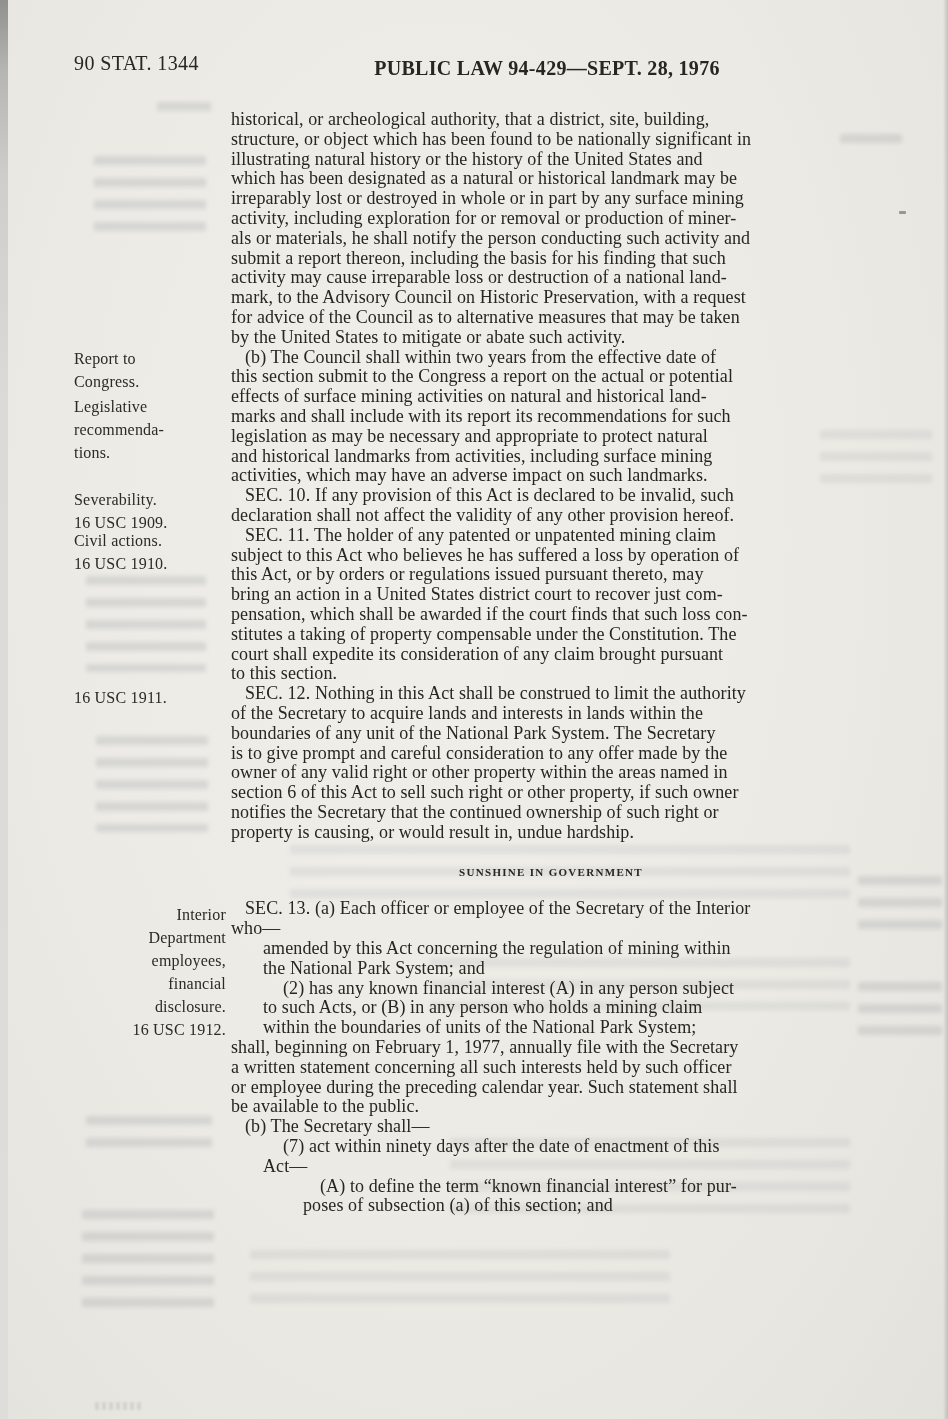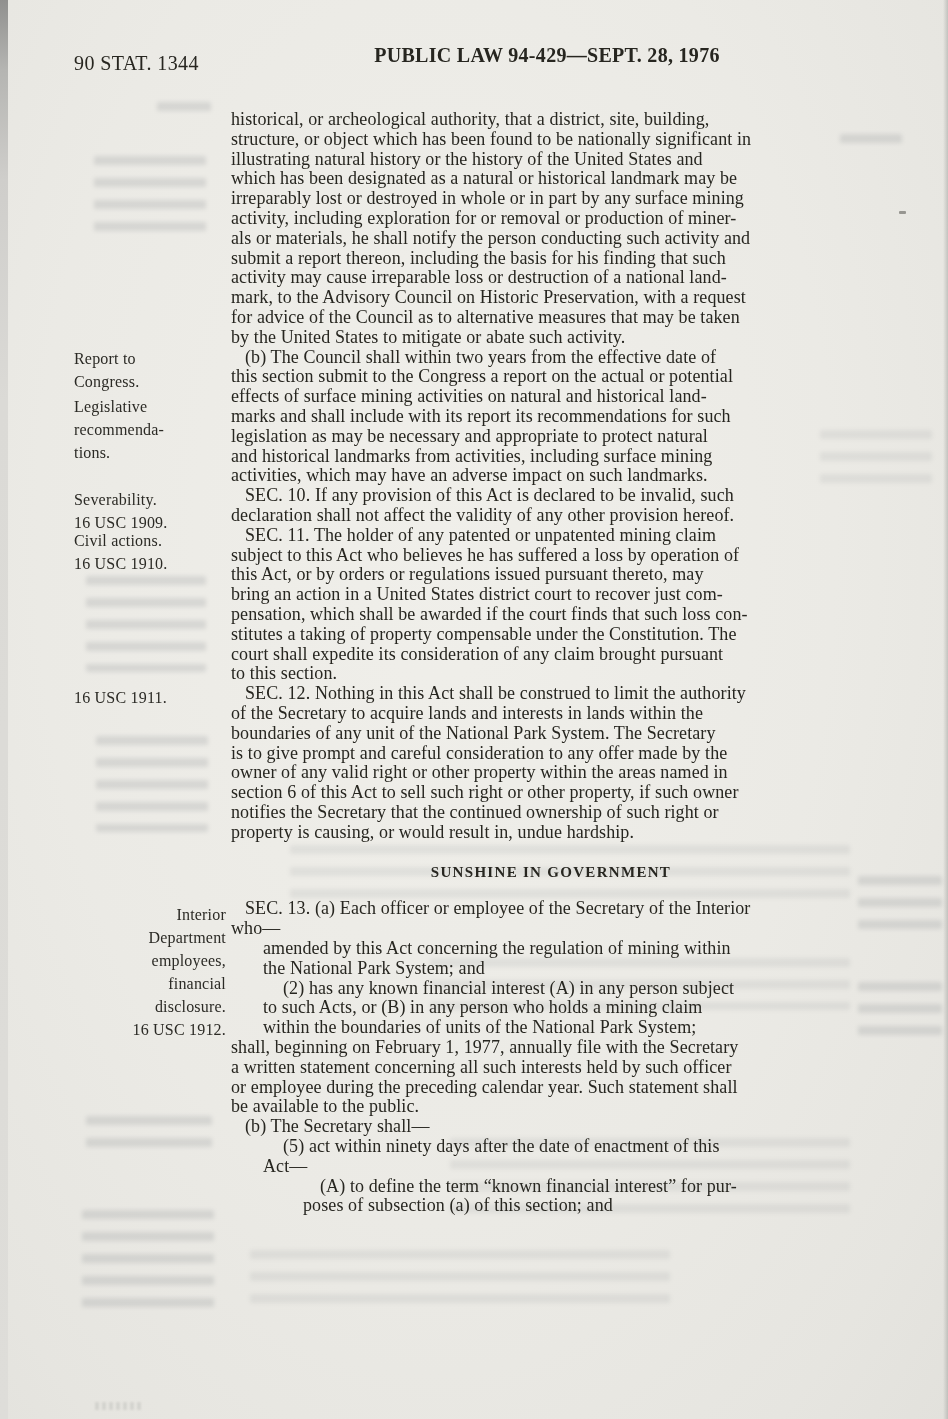--- a/index.html
+++ b/index.html
@@ -20,38 +20,38 @@
   .edge-right{
     position:absolute;right:0;top:0;width:5px;height:100%;
     background:linear-gradient(270deg,rgba(150,150,147,.45),rgba(150,150,147,0));
   }
   
   .stat-number{
     position:absolute;left:74px;top:52px;
     font-size:20px;font-weight:normal;letter-spacing:.4px;white-space:nowrap;
   }
   .law-citation{
-    position:absolute;left:231px;top:44px;width:632px;
+    position:absolute;left:231px;top:57px;width:632px;
     text-align:center;font-size:20px;font-weight:bold;letter-spacing:.3px;white-space:nowrap;
   }
   
   .body-col{
     position:absolute;left:231px;top:110px;width:640px;
     font-size:18px;line-height:19.8px;
   }
   .paragraph{margin:0;}
   .line{display:block;white-space:nowrap;letter-spacing:.1px;}
   .i0{padding-left:0px;}
   .i1{padding-left:14px;}
   .i2{padding-left:32px;}
   .i3{padding-left:52px;}
   .i4{padding-left:72px;}
   .i5{padding-left:89px;}
   .section-heading{
-    text-align:center;font-weight:bold;font-size:15px;line-height:20px;
+    text-align:center;font-weight:bold;font-size:11px;line-height:20px;
     letter-spacing:1.3px;margin:20px 0 17px 0;
   }
   
   .margin-note{
     position:absolute;left:74px;width:152px;
     font-size:16px;line-height:23px;white-space:pre-line;
     color:#2b2a25;letter-spacing:.2px;
   }
   .mn0{top:347px;}
   .mn1{top:395px;}
@@ -192,20 +192,20 @@
         <span class="line i2">amended by this Act concerning the regulation of mining within</span>
         <span class="line i2">the National Park System; and</span>
         <span class="line i3">(2) has any known financial interest (A) in any person subject</span>
         <span class="line i2">to such Acts, or (B) in any person who holds a mining claim</span>
         <span class="line i2">within the boundaries of units of the National Park System;</span>
         <span class="line i0">shall, beginning on February 1, 1977, annually file with the Secretary</span>
         <span class="line i0">a written statement concerning all such interests held by such officer</span>
         <span class="line i0">or employee during the preceding calendar year. Such statement shall</span>
         <span class="line i0">be available to the public.</span>
         <span class="line i1">(b) The Secretary shall—</span>
-        <span class="line i3">(5) act within ninety days after the date of enactment of this</span>
+        <span class="line i3">(7) act within ninety days after the date of enactment of this</span>
         <span class="line i2">Act—</span>
         <span class="line i5">(A) to define the term “known financial interest” for pur-</span>
         <span class="line i4">poses of subsection (a) of this section; and</span>
       </div>
     </div>
 
 </div>
 
 </body></html>

